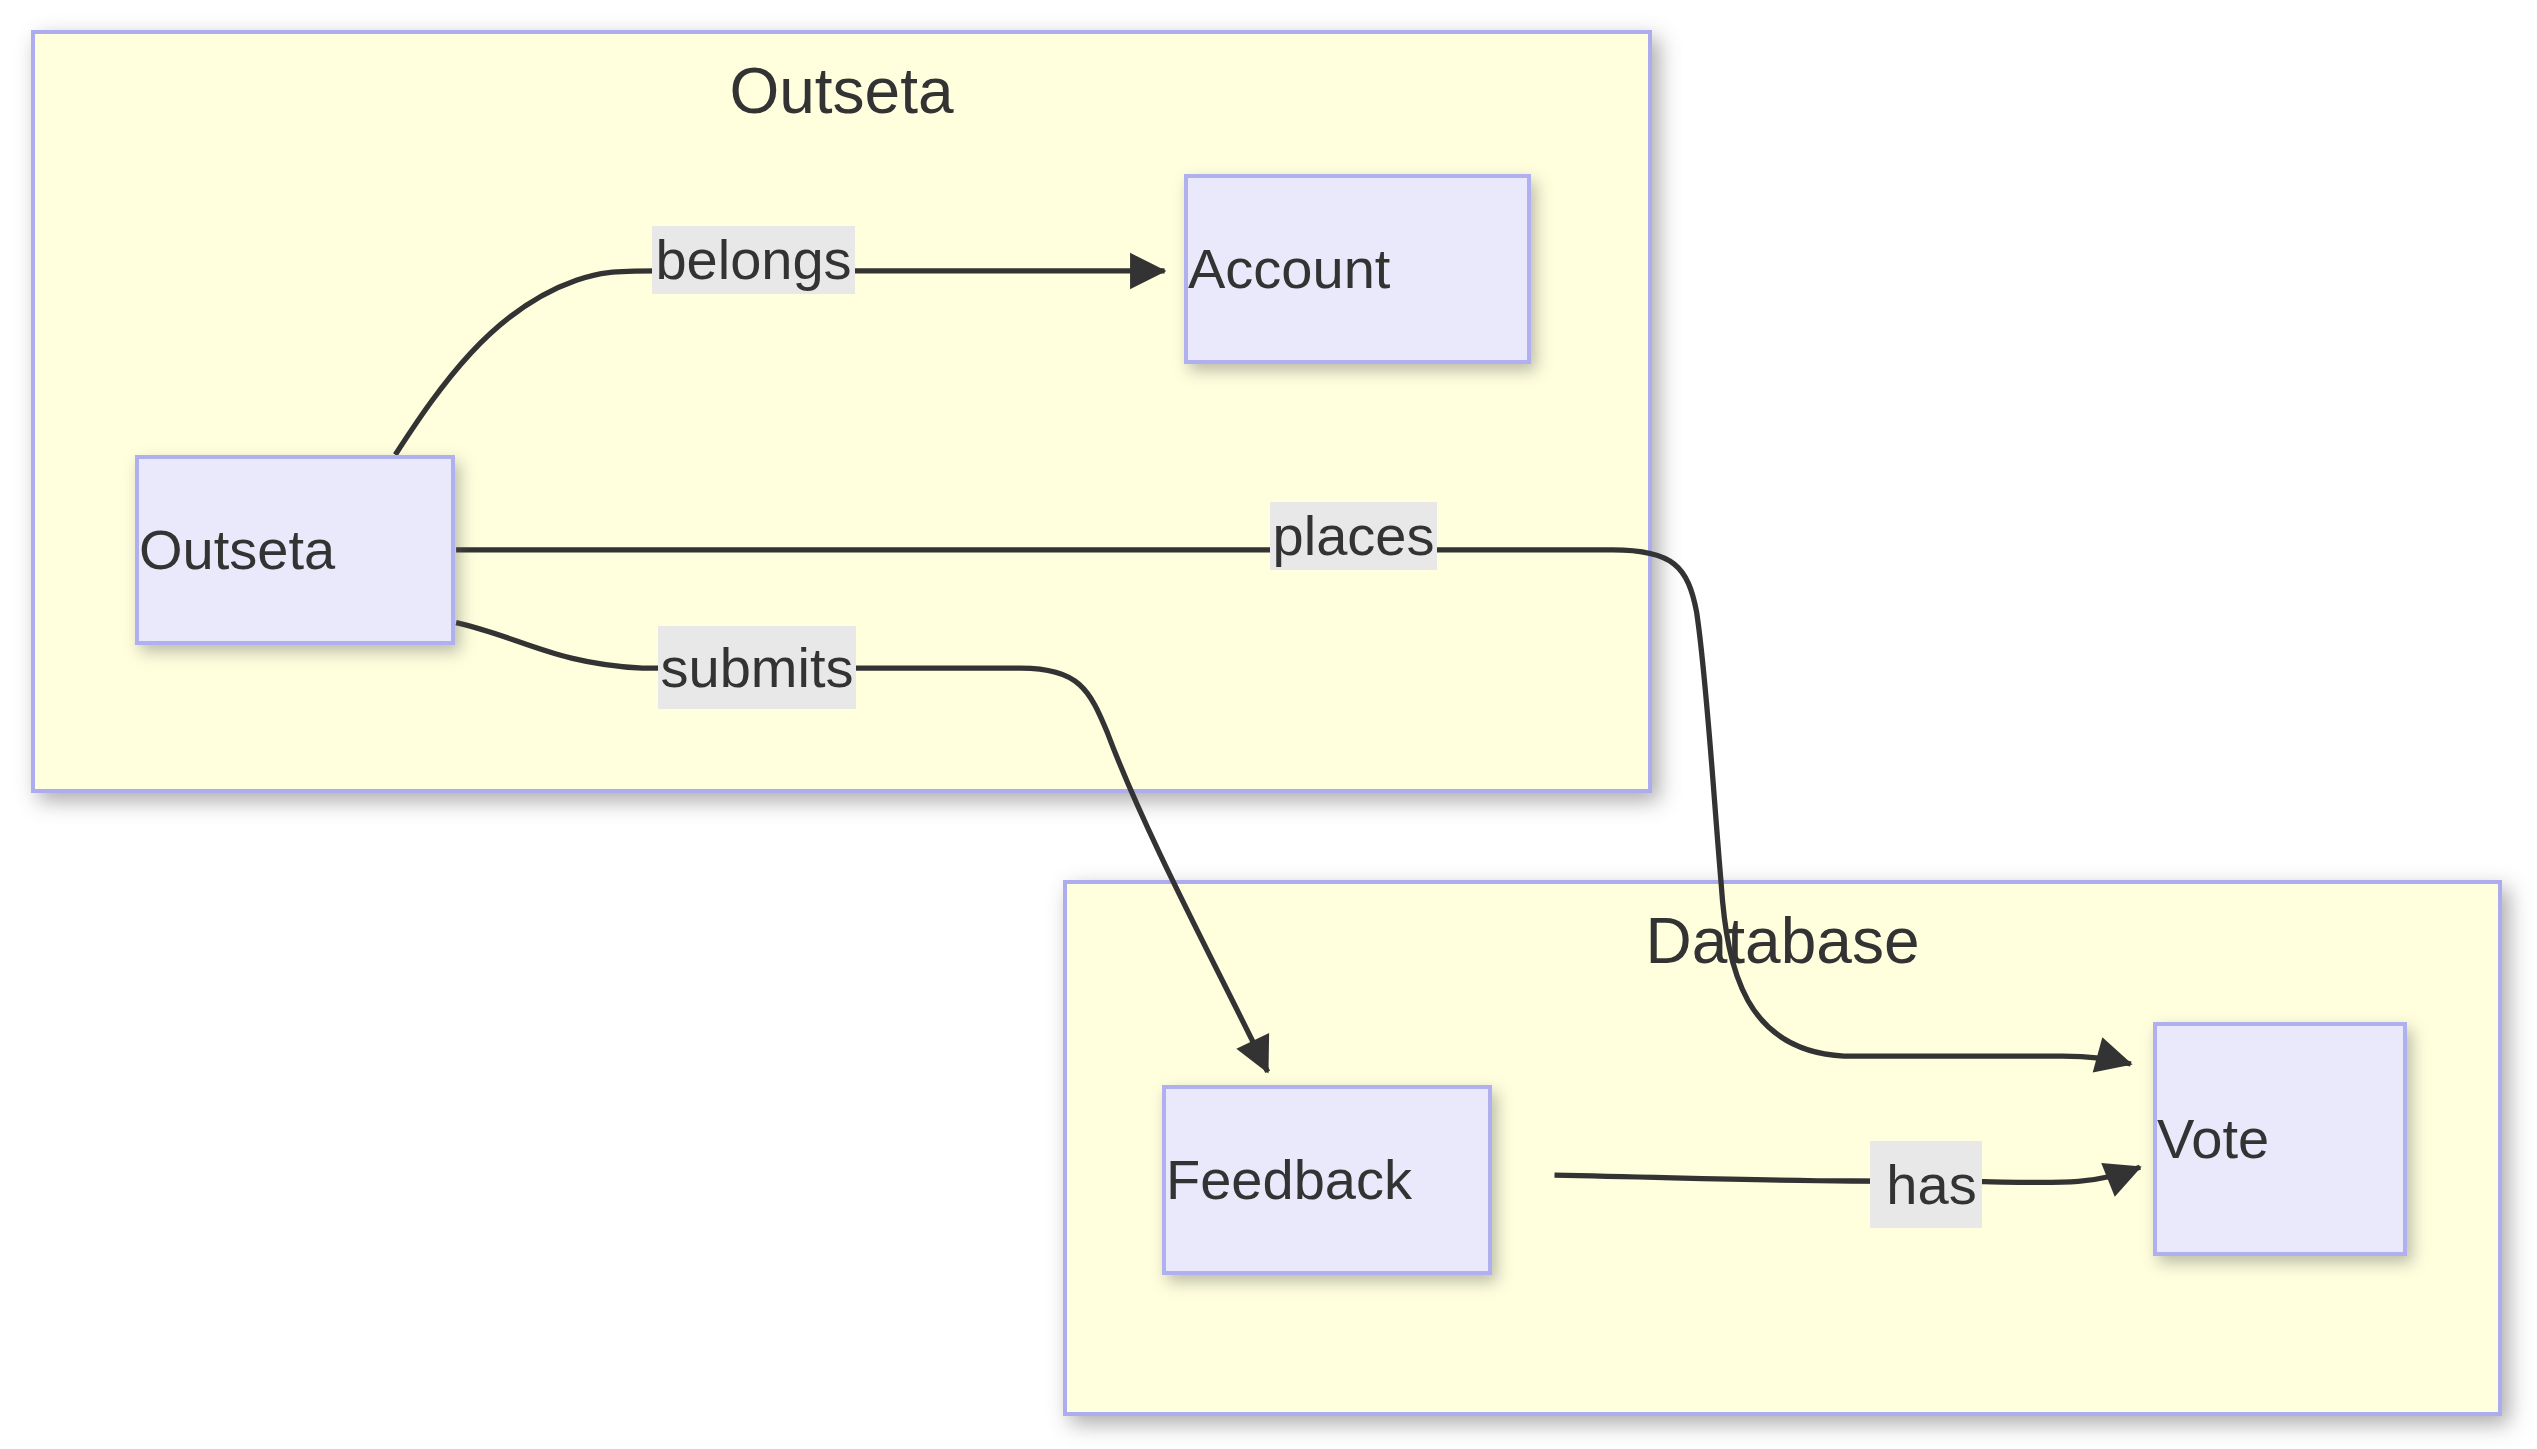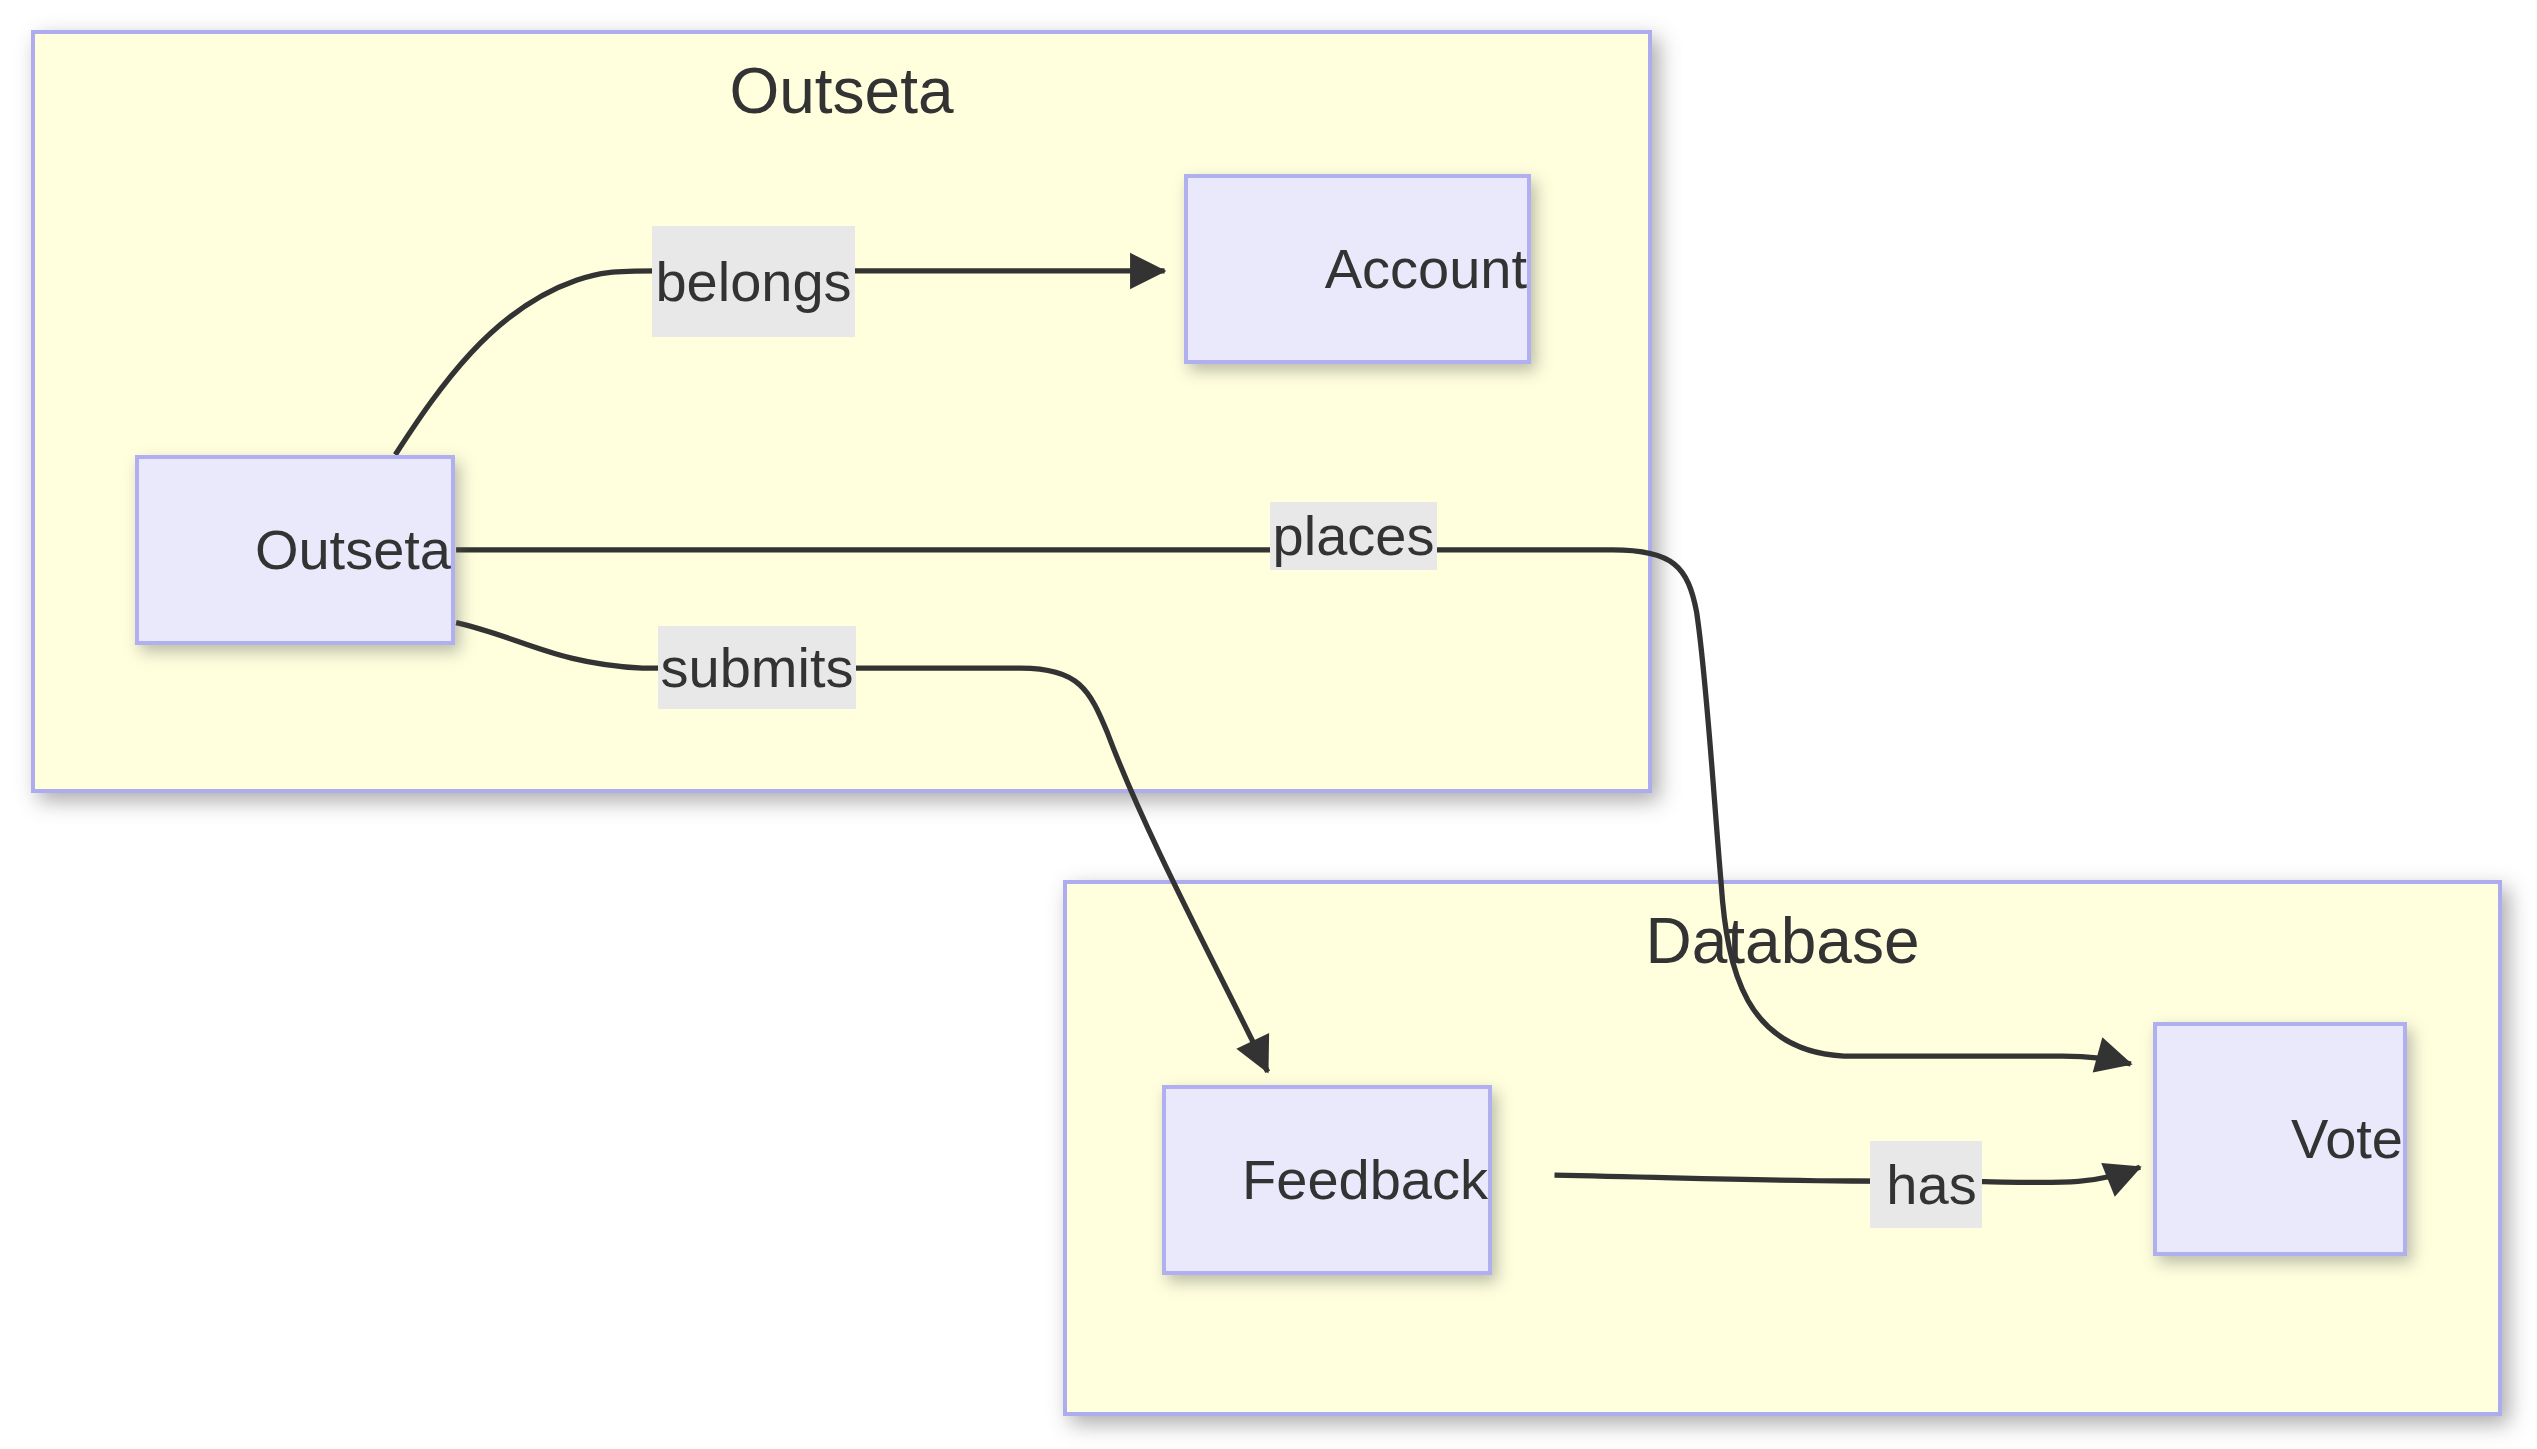--- a/index.html
+++ b/index.html
@@ -62,21 +62,21 @@
     color: var(--text);
     z-index: 3;
   }
   .node {
     position: absolute;
     background: var(--node-fill);
     border: 4.6px solid var(--node-border);
     box-shadow: 5.3px 6.6px 14.5px rgba(90,90,90,0.4);
     display: flex;
     align-items: center;
-    justify-content: flex-end;
+    justify-content: flex-start;
     z-index: 4;
   }
   .node-label {
     font-size: 56px;
     line-height: 1.1;
     color: var(--text);
     text-align: center;
   }
 </style>
 </head>
@@ -101,21 +101,21 @@
 
     <path class="edge" d="M 598 688 C 665 585, 745 468, 872 424 C 908 412, 925 410, 995 410 L 1762 410" marker-end="url(#arrowhead)"></path>
 
     <path class="edge" d="M 690 832 L 2440 832 C 2532 832, 2554 858, 2567 926 C 2582 1025, 2592 1195, 2604 1335 C 2613 1470, 2642 1590, 2790 1598 L 3120 1598 C 3165 1598, 3195 1602, 3224 1610" marker-end="url(#arrowhead)"></path>
 
     <path class="edge" d="M 690 942 C 788 964, 838 1004, 972 1011 L 1545 1011 C 1632 1011, 1649 1044, 1676 1110 C 1737 1272, 1846 1472, 1918 1622" marker-end="url(#arrowhead)"></path>
 
     <path class="edge" d="M 2352 1778 C 2548 1782, 2652 1786, 2802 1787 L 3002 1788 C 3112 1790, 3168 1794, 3238 1766" marker-end="url(#arrowhead)"></path>
   </svg>
 
-  <div class="edge-label" style="left:652px; top:226px; width:203px; height:111px;justify-content:center;">
+  <div class="edge-label" style="left:652px; top:226px; width:203px; height:68px;justify-content:center;">
     <span>belongs</span>
   </div>
 
   <div class="edge-label" style="left:1270px; top:502px; width:167px; height:68px;">
     <span>places</span>
   </div>
 
   <div class="edge-label" style="left:658px; top:626px; width:198px; height:83px;">
     <span>submits</span>
   </div>

